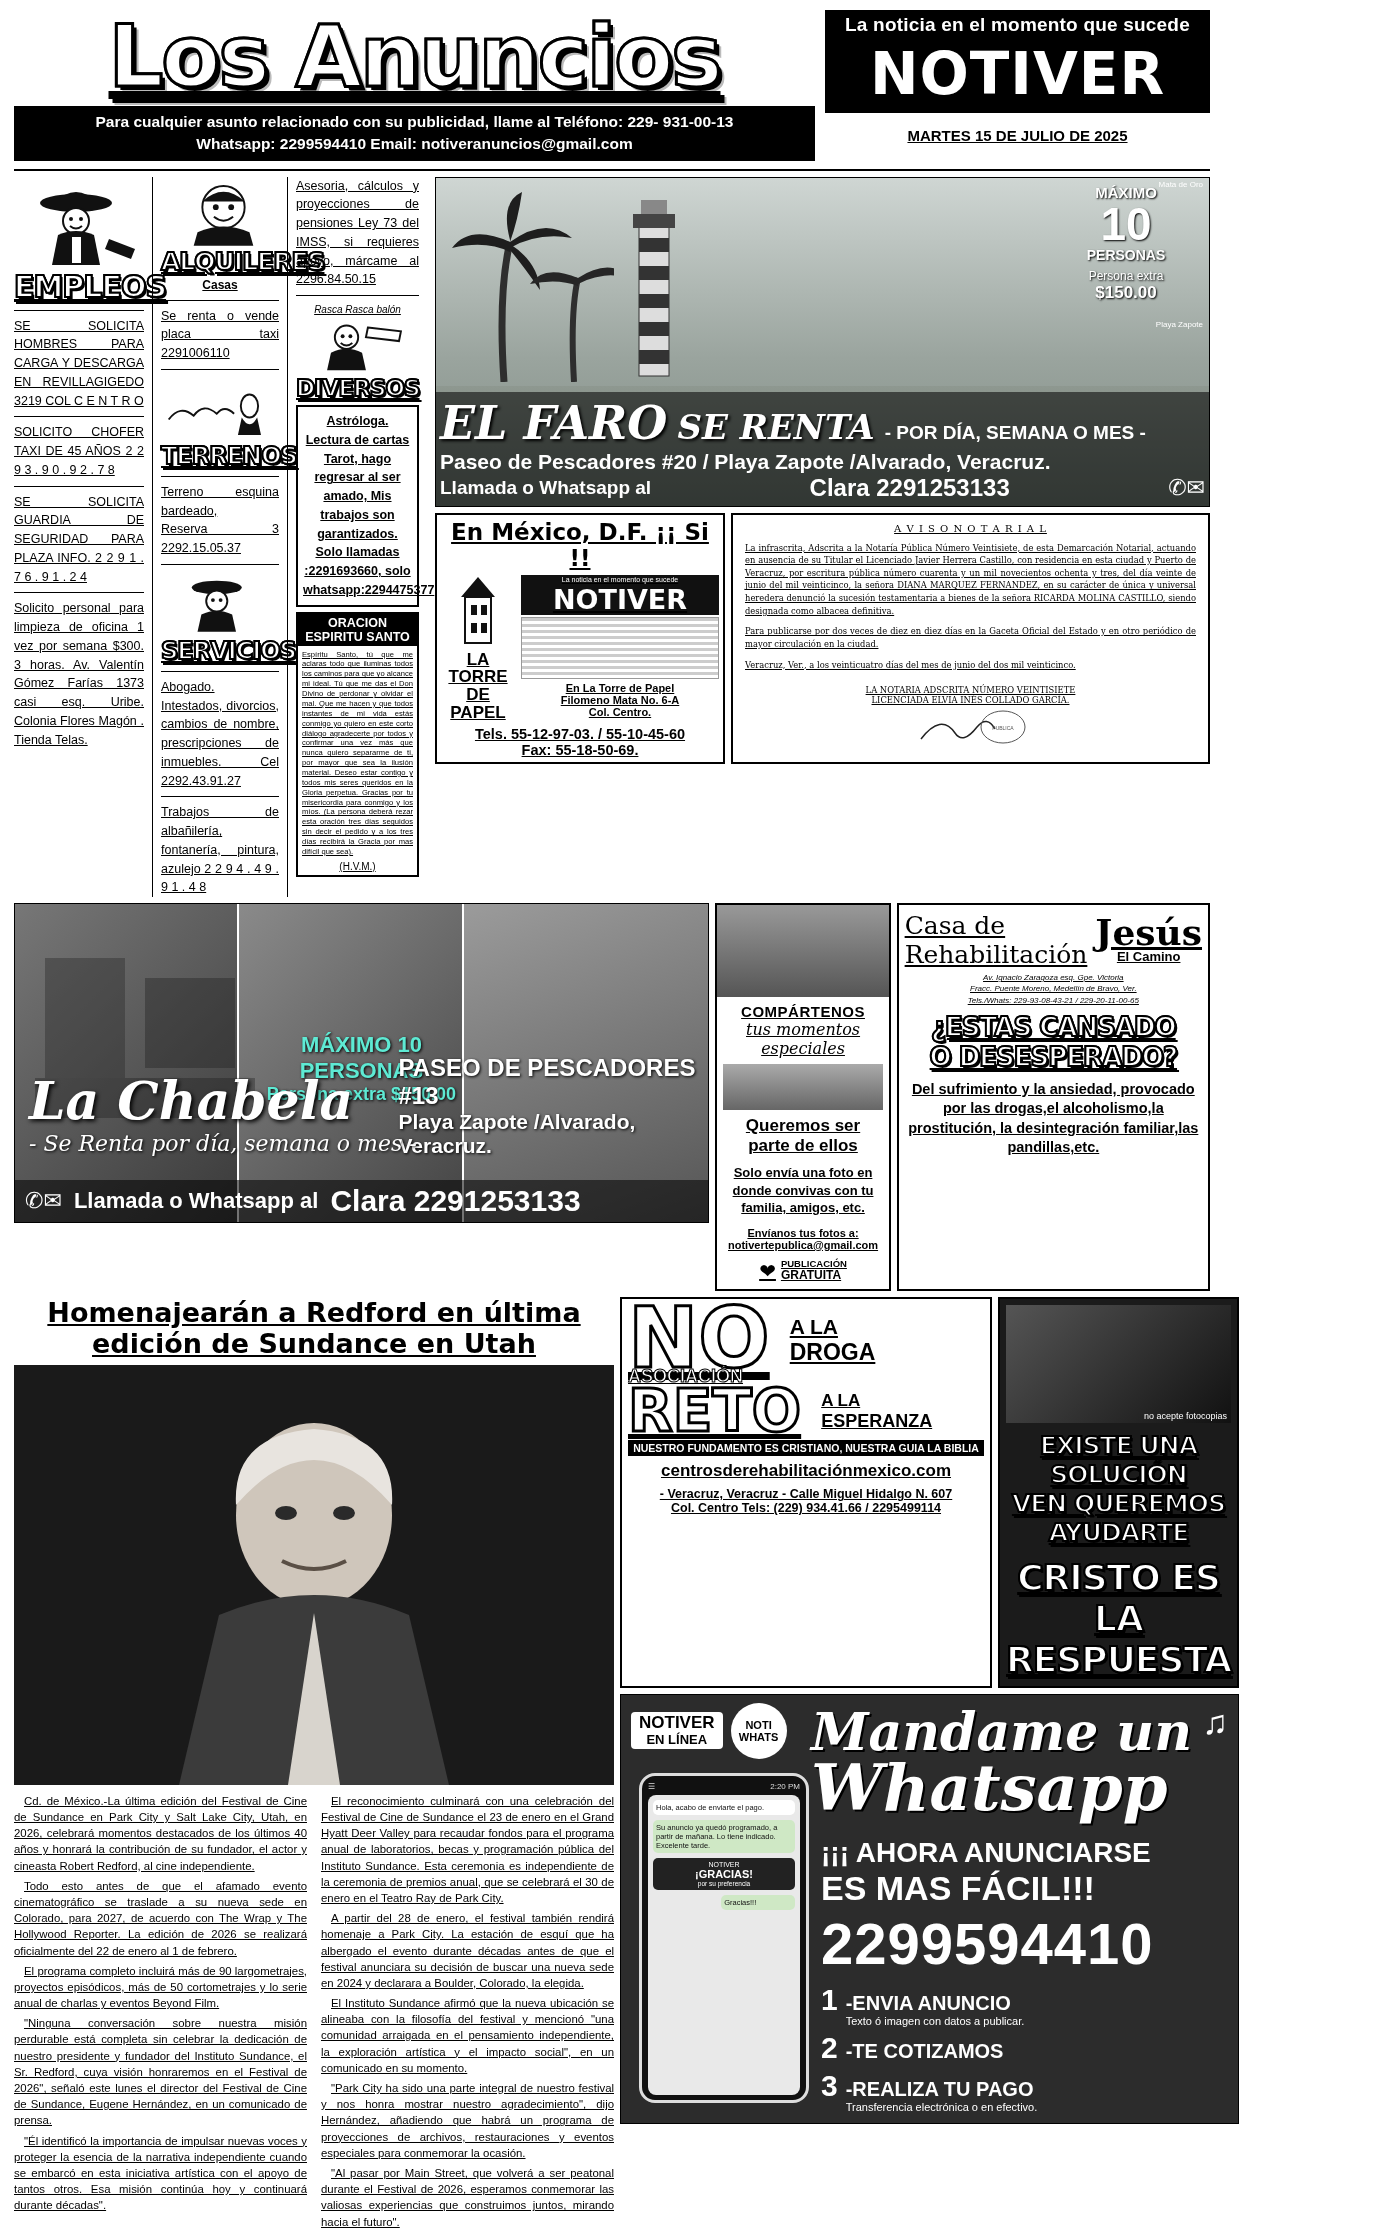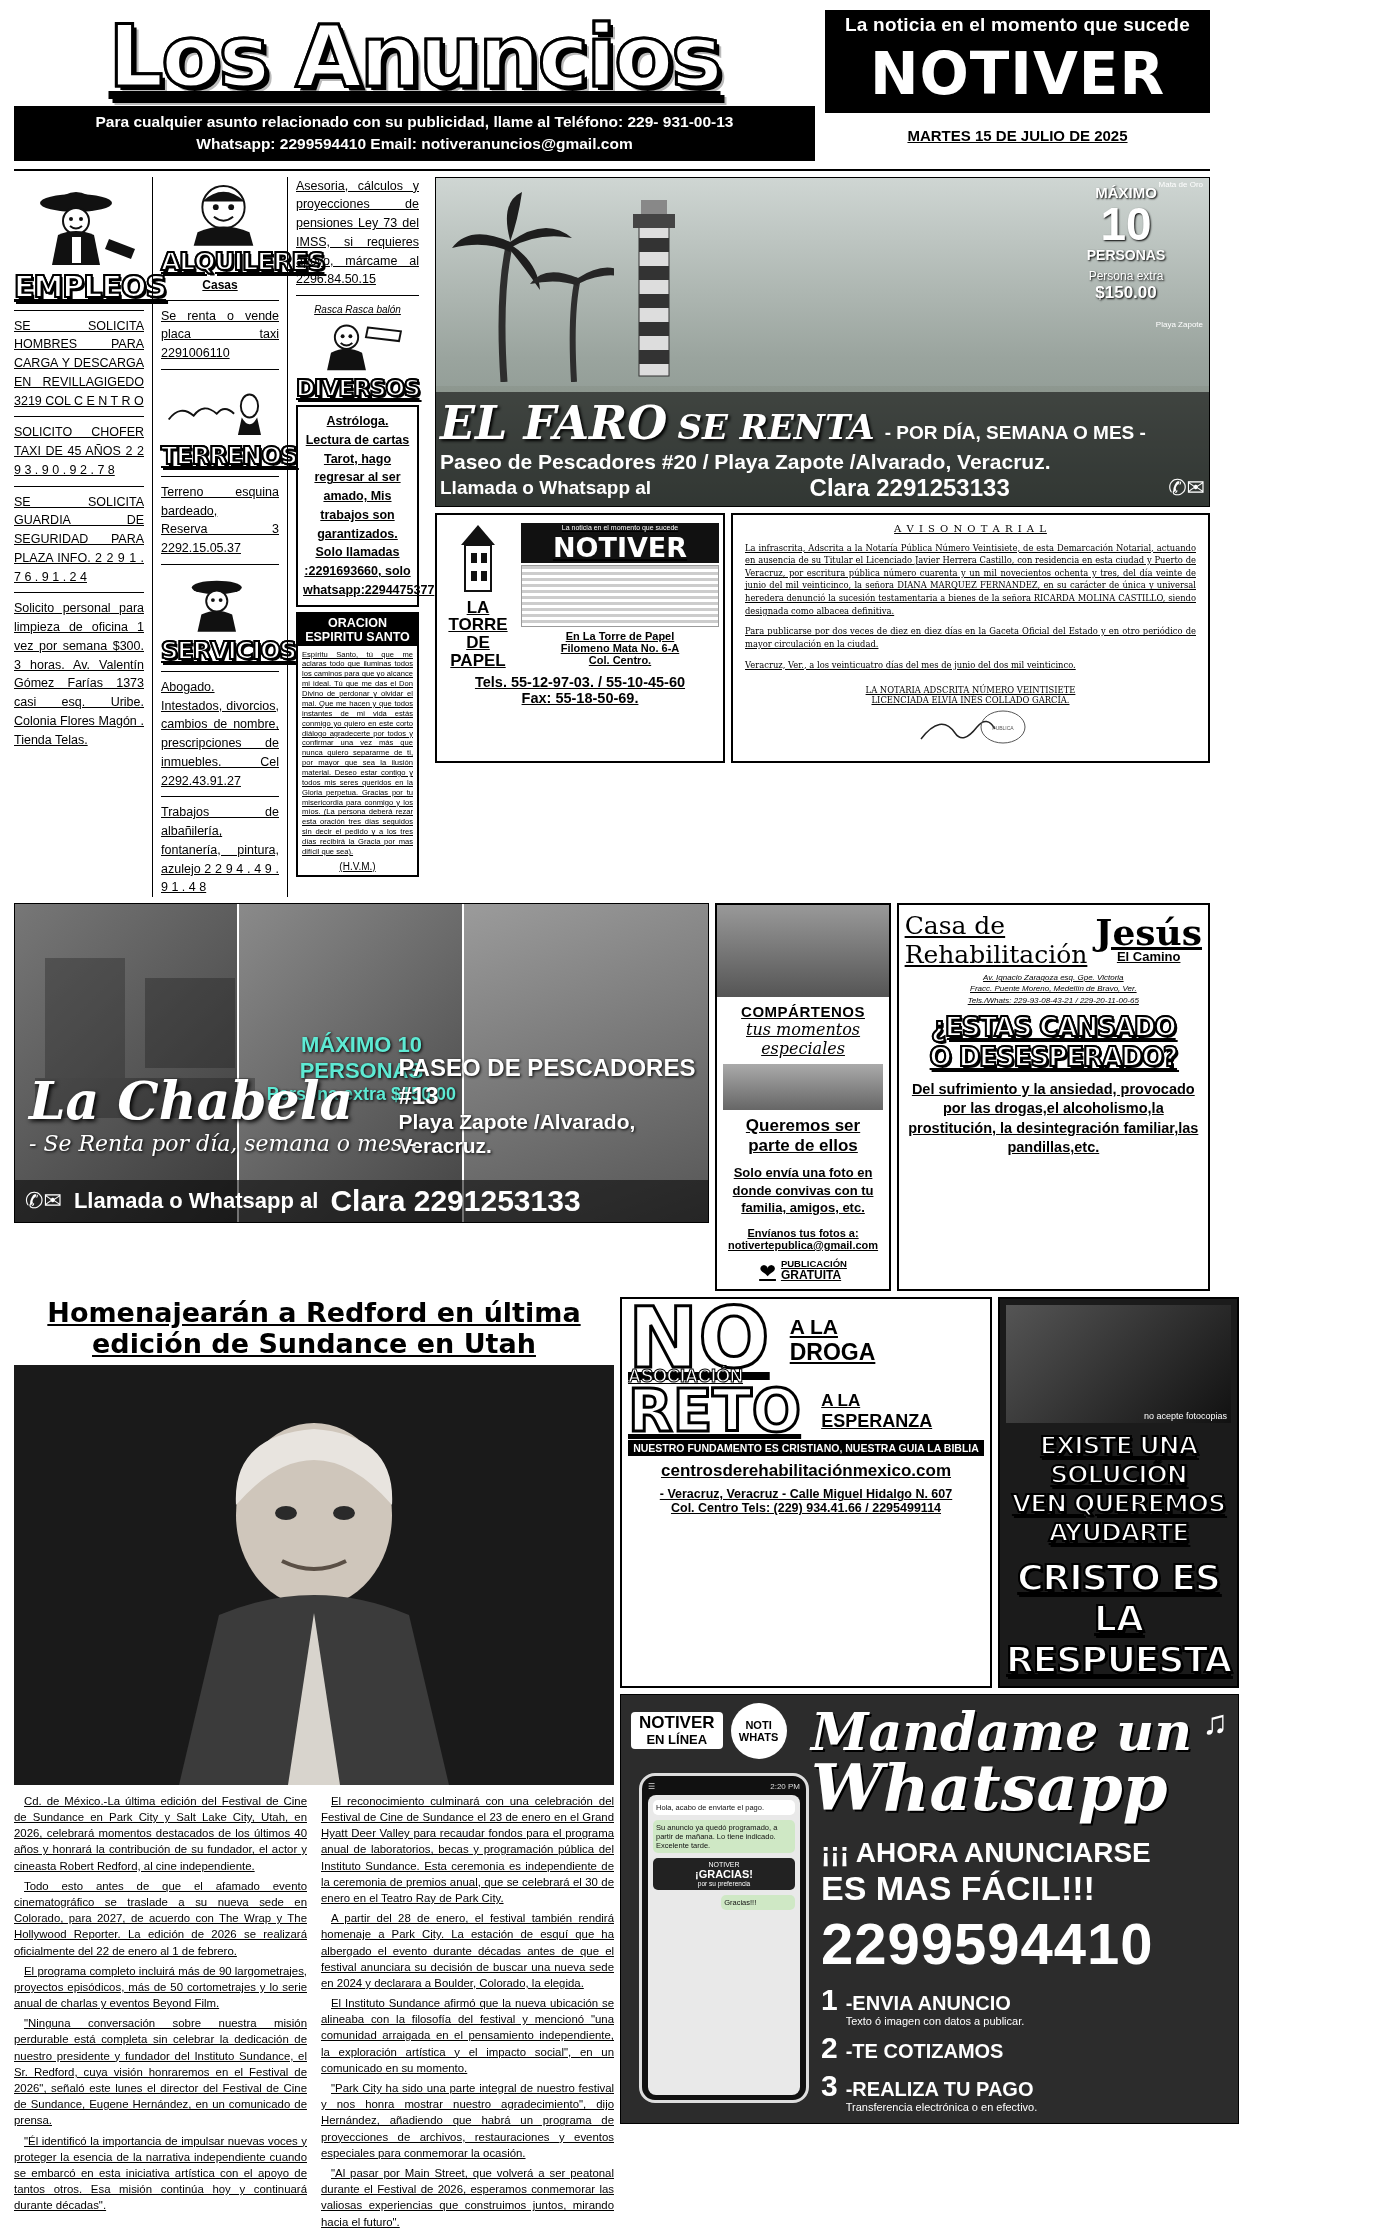--- a/index.html
+++ b/index.html
@@ -293,20 +293,21 @@
             <span class="faro-line3">Llamada o Whatsapp al</span>
             <span style="font-size:24px;font-weight:900;">Clara 2291253133</span>
             <span style="font-size:22px;">✆✉</span>
           </div>
         </div>
       </div>
 
       <div style="display:flex; gap:6px; margin-top:6px;">
 
         <div class="box-border" style="width:290px;padding:4px;">
+          <div class="center" style="font-size:23px;font-weight:900;font-family:'DejaVu Sans',sans-serif;">En México, D.F. ¡¡ Si !!</div>
           <div style="display:flex;gap:6px;margin-top:4px;">
             <div style="width:74px;text-align:center;">
               <svg width="70" height="72" viewBox="0 0 70 72">
                 <path d="M35 2 L52 22 H18 Z" fill="#111"></path>
                 <rect x="22" y="22" width="26" height="46" fill="#fff" stroke="#111" stroke-width="2"></rect>
                 <rect x="28" y="30" width="6" height="10" fill="#111"></rect>
                   <rect x="38" y="30" width="6" height="10" fill="#111"></rect>
                 <rect x="28" y="48" width="6" height="10" fill="#111"></rect>
                   <rect x="38" y="48" width="6" height="10" fill="#111"></rect>
               </svg>

